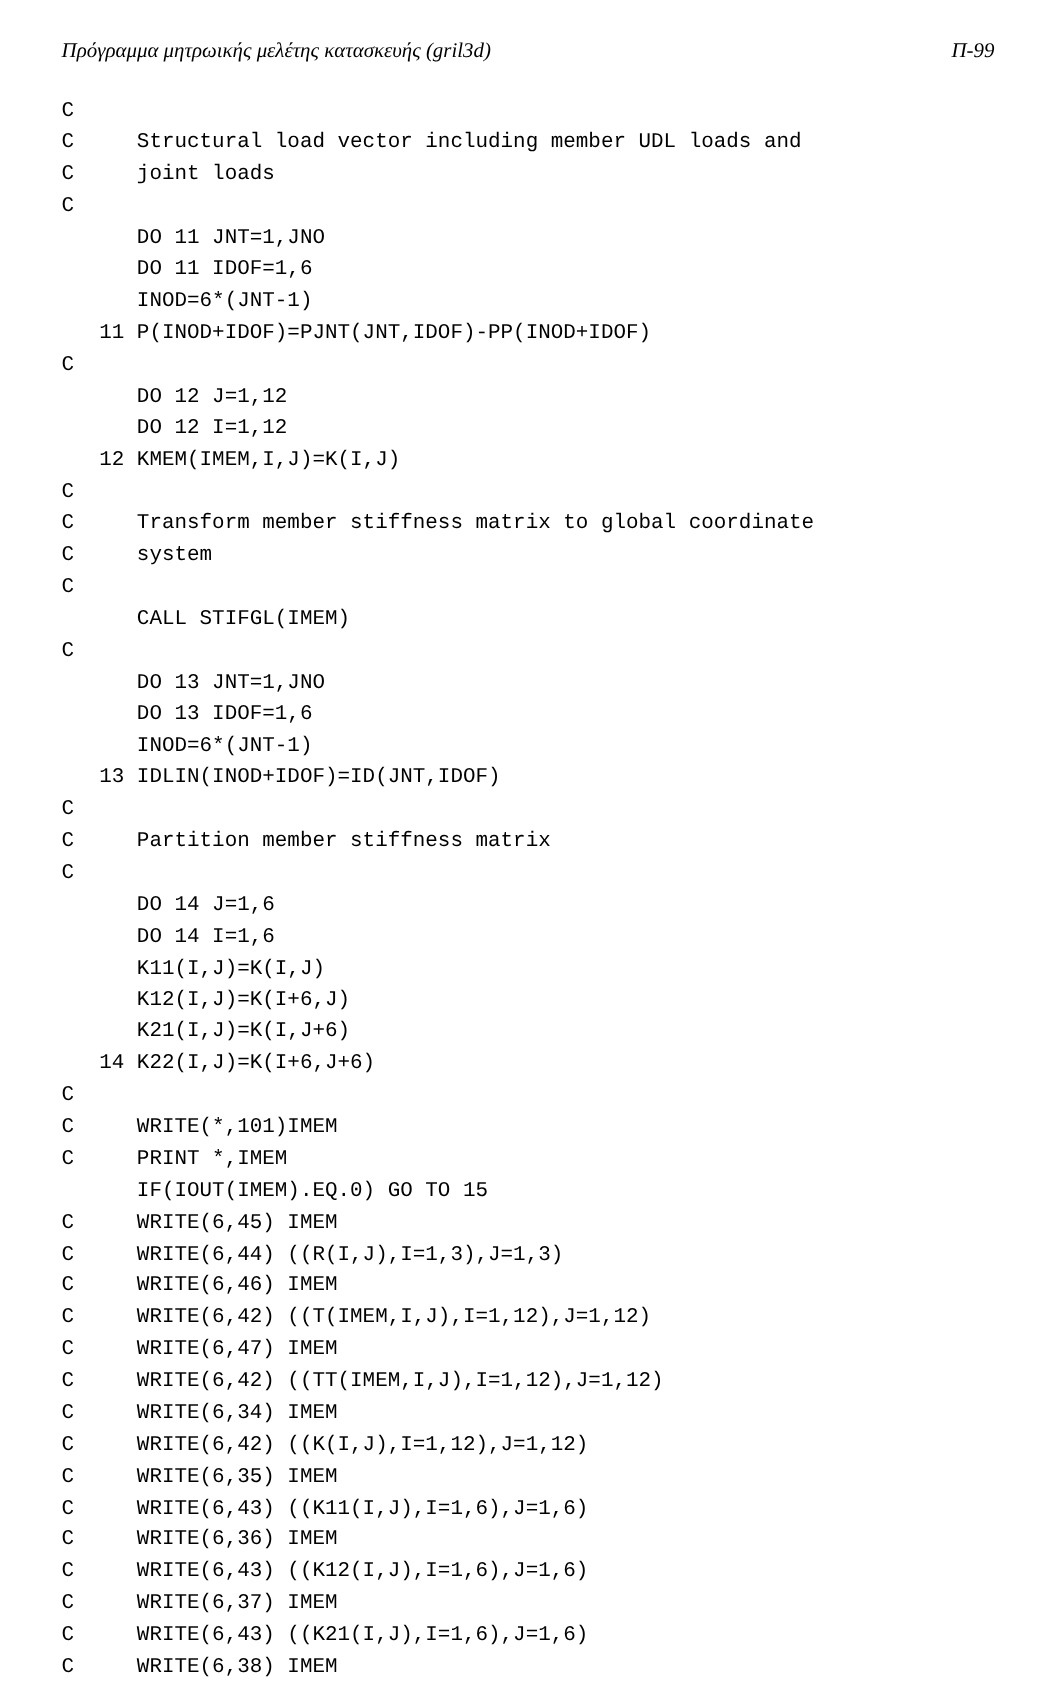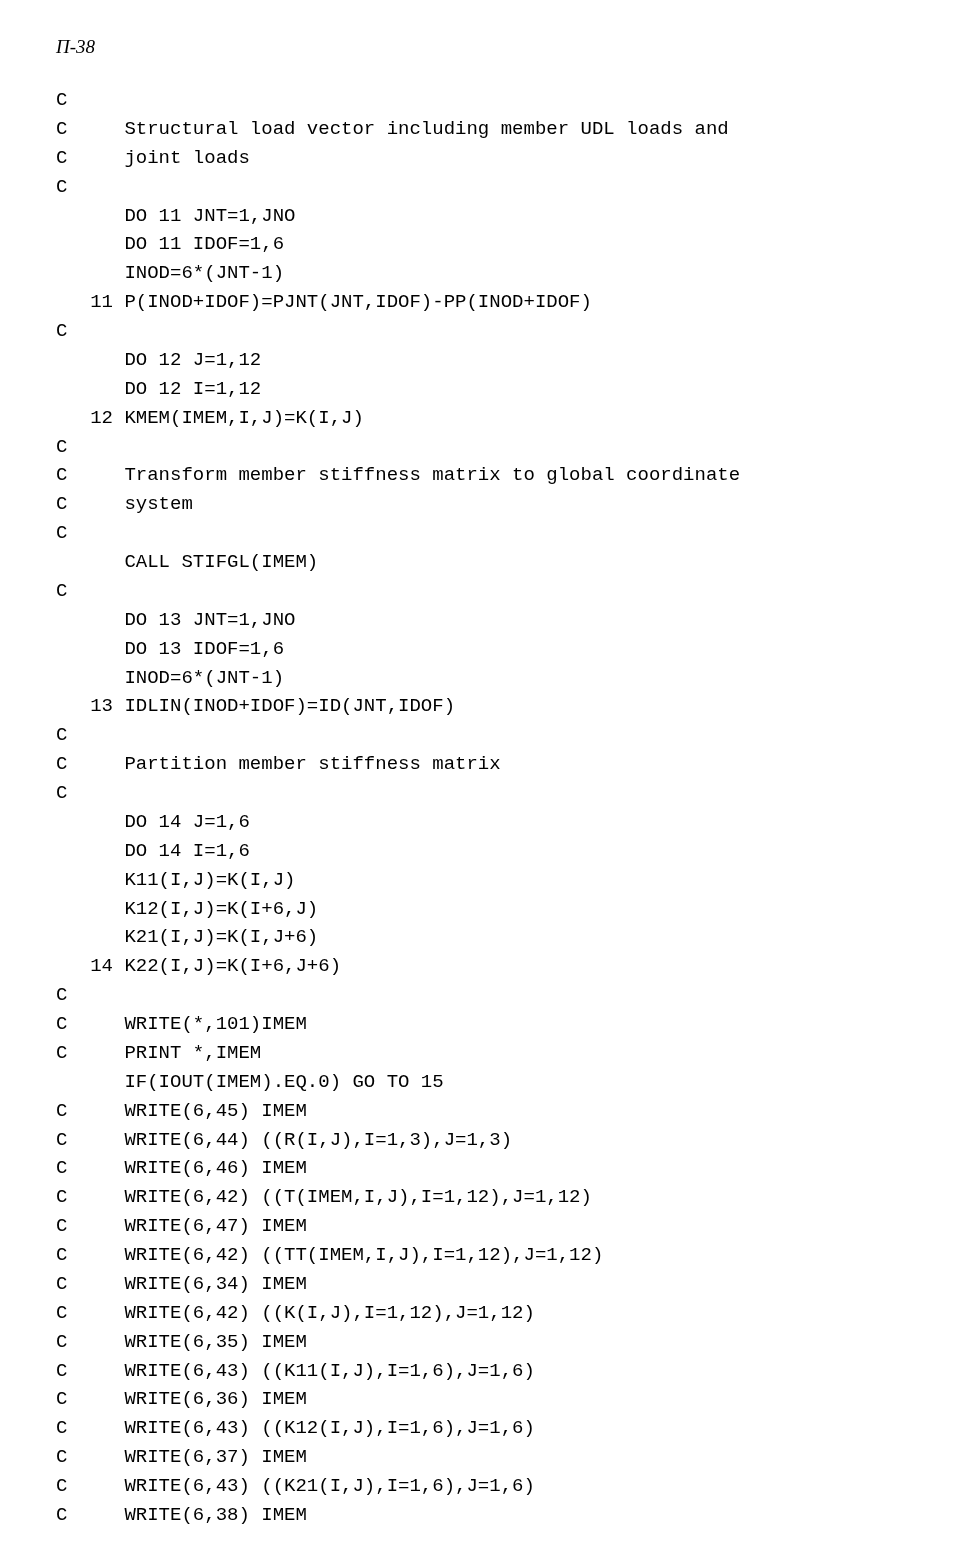--- a/index.html
+++ b/index.html
@@ -26,21 +26,22 @@
     font-size:19px;
     line-height:1.52;
     white-space:pre;
     margin:0;
   }
 </style>
 </head>
 <body>
 
 <div class="hdr">
-  <span>Π-38</span>
+  <span>Πρόγραμμα μητρωικής μελέτης κατασκευής (gril3d)</span>
+  <span>Π-99</span>
 </div>
 
 <pre class="code">C
 C     Structural load vector including member UDL loads and
 C     joint loads
 C
       DO 11 JNT=1,JNO
       DO 11 IDOF=1,6
       INOD=6*(JNT-1)
    11 P(INOD+IDOF)=PJNT(JNT,IDOF)-PP(INOD+IDOF)

